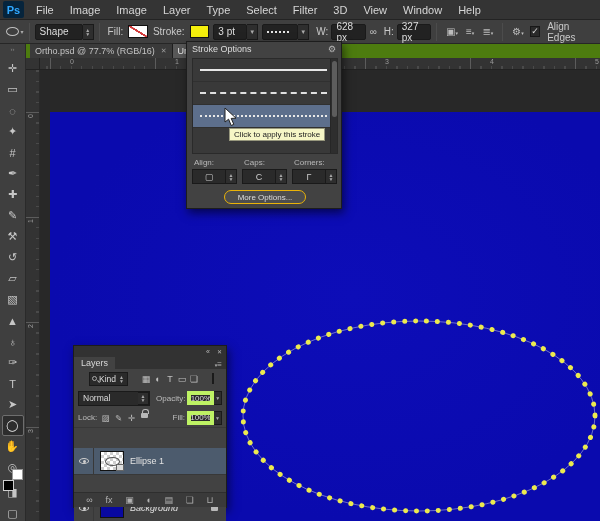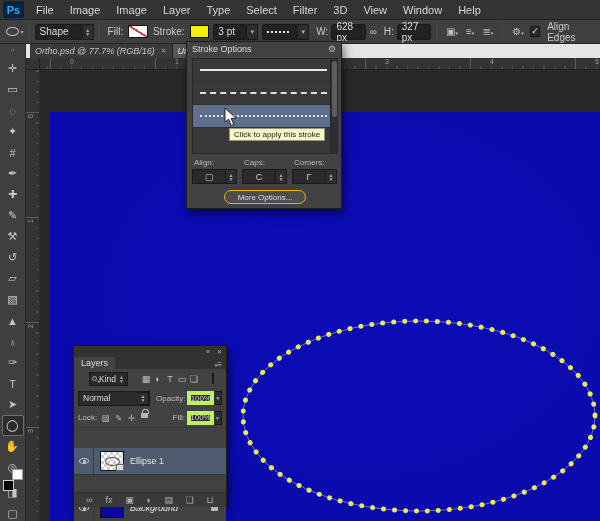--- a/index.html
+++ b/index.html
@@ -41,21 +41,21 @@
              border-right:1px solid #2a2a2a; z-index:25; display:flex; flex-direction:column; align-items:center; padding-top:14px; }
   #toolbar-grip { position:absolute; top:2px; font-size:6px; color:#8a8a8a; }
   .tool { width:22px; height:21px; display:flex; align-items:center; justify-content:center;
           color:#c6c6c6; font-size:11px; cursor:default; }
   .tool.active { background:#2d2d2d; border:1px solid #6e6e6e; border-radius:2px; color:#eee; }
   #swatches { position:relative; width:20px; height:19px; margin:2px 0; }
   #swatch-bg { position:absolute; right:0; bottom:0; width:11px; height:11px; background:#fff; border:1px solid #999; }
   #swatch-fg { position:absolute; left:0; top:0; width:11px; height:11px; background:#000; border:1px solid #cfcfcf; }
 
   
-  #tabbar { position:absolute; left:26px; top:44px; width:574px; height:14px; background:#e5e5e5; display:flex; z-index:20;font-style:italic; }
+  #tabbar { position:absolute; left:26px; top:44px; width:574px; height:14px; background:#4d7c0f; display:flex; z-index:20; }
   .doc-tab { height:14px; display:flex; align-items:center; font-size:9px; padding:0 5px; white-space:nowrap; }
   #tab1 { background:#3a3a3a; color:#c4c4c4; border-right:1px solid #1e1e1e; }
   #tab1 .close { margin-left:6px; font-size:7px; color:#9a9a9a; }
   #tab2 { background:#585858; color:#e8e8e8; width:30px; overflow:hidden; }
 
   #ruler-corner { position:absolute; left:26px; top:58px; width:14px; height:12px; background:#333;
                   border-right:1px solid #222; border-bottom:1px solid #222; z-index:18; }
   #hruler { position:absolute; left:40px; top:58px; width:560px; height:12px; background:#333; border-bottom:1px solid #222; z-index:18;
             background-image:
               repeating-linear-gradient(90deg,#5c5c5c 0 1px,transparent 1px 105px),

